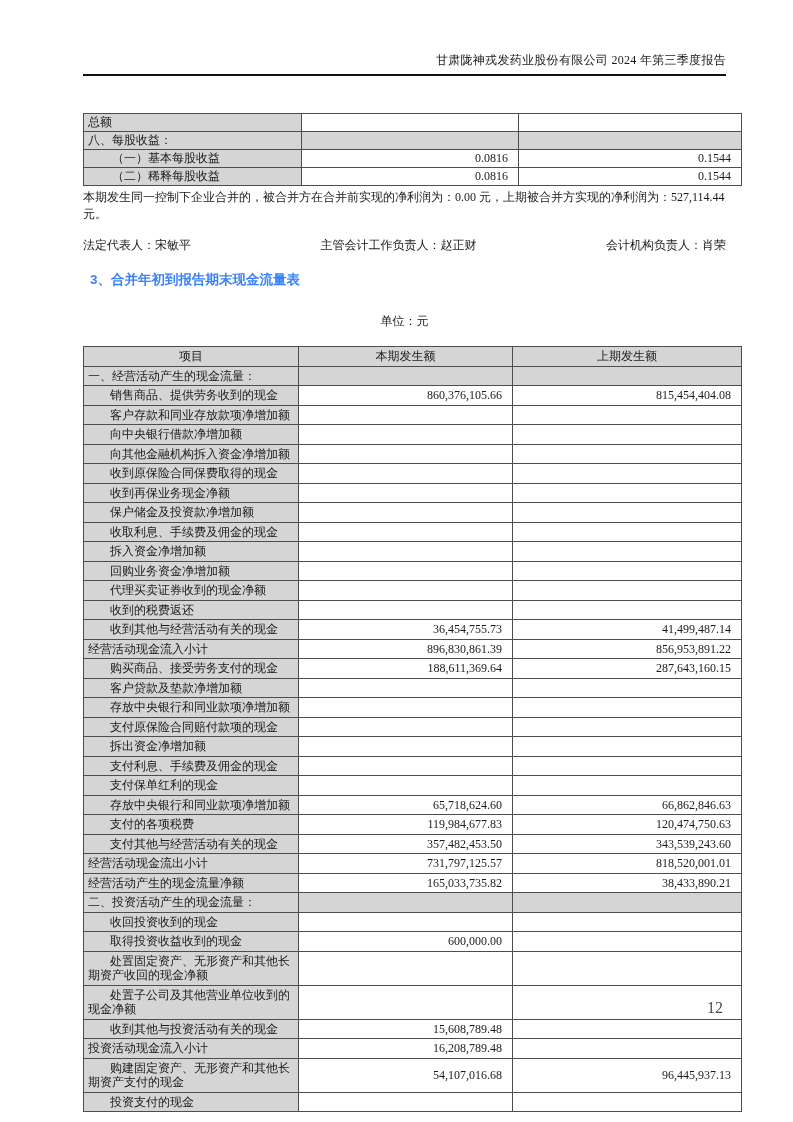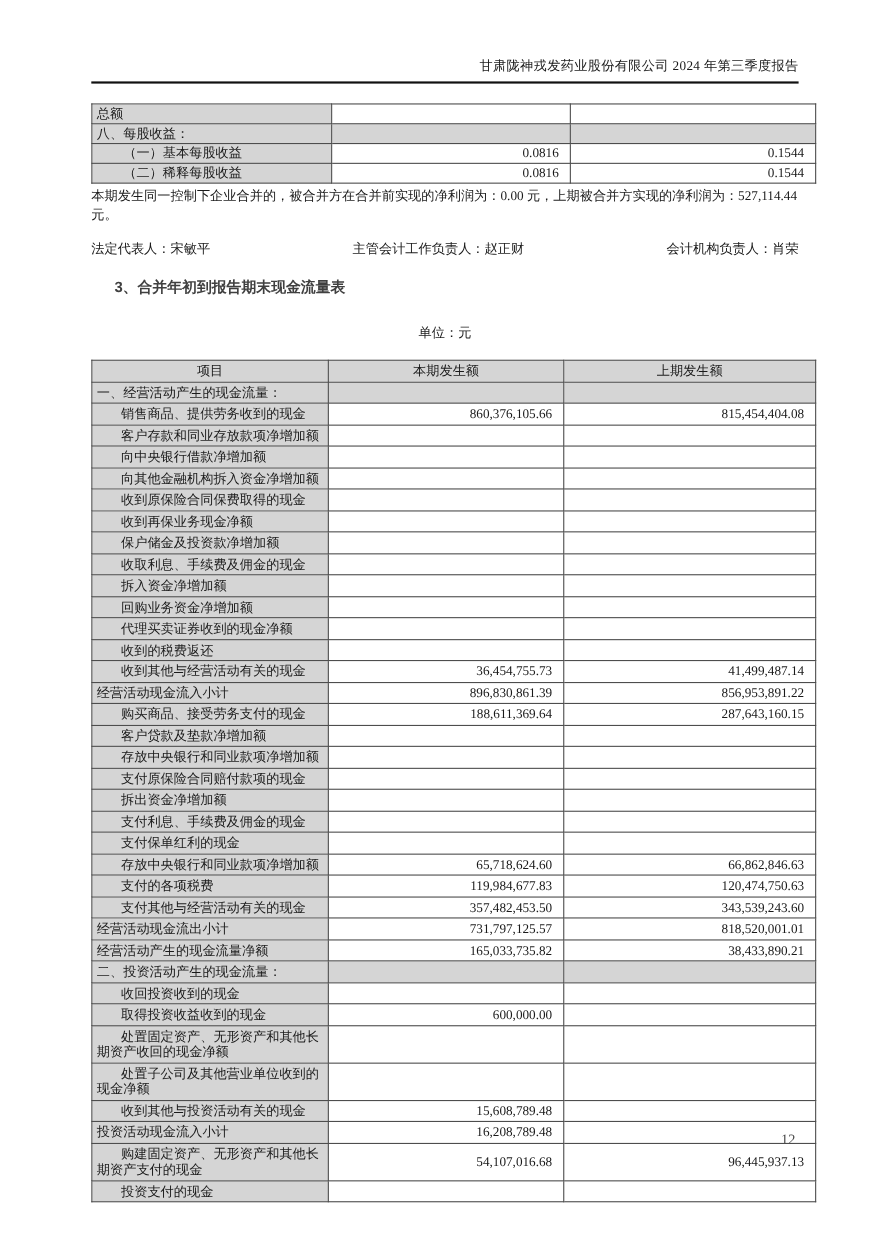--- a/index.html
+++ b/index.html
@@ -30,47 +30,47 @@
     overflow: hidden;
   }
   .c-label { background: #d5d5d5; padding: 2px 4px; text-align: left; word-break: break-all; }
   .c-num   { background: #ffffff; padding: 2px 10px 2px 4px; text-align: right;
              font-family: "Liberation Serif", "DejaVu Serif", serif; }
   .row-section .c-num { background: #d5d5d5; }
   .row-detail  .c-label { text-indent: 22px; }
   .row-indent2 .c-label { text-indent: 24px; }
 
   
-  .eps-table { margin-top: 18px; }
+  .eps-table { margin-top: 37px; }
   .eps-table td { line-height: 13px; }
 
   
   .merger-note { margin-top: 3px; line-height: 16.5px; text-align: left; }
   .signatures { display: flex; justify-content: space-between; margin-top: 16px; line-height: 15px; }
 
   
   .section-heading {
     margin-top: 18px;
-    margin-left: 21px;
+    margin-left: 7px;
     font-family: "Liberation Sans", "DejaVu Sans", sans-serif;
     font-weight: bold;
     font-size: 13.5px;
-    color: #404040;
+    color: #3b82f6;
   }
   .unit-label { margin-top: 24px; margin-bottom: 16px; text-align: center; }
 
   
   .cf-table td, .cf-table th { line-height: 14.5px; }
   .cf-table th { background: #d5d5d5; text-align: center; padding: 2px 4px; }
 
   .page-number {
     position: absolute;
     right: 70px;
-    top: 1028px;
-    font-size: 13px;
+    top: 999px;
+    font-size: 16px;
     color: #4a4a4a;
   }
 </style>
 </head>
 <body>
 
 <div class="page">
   <div class="content">
 
     <div class="report-header">

